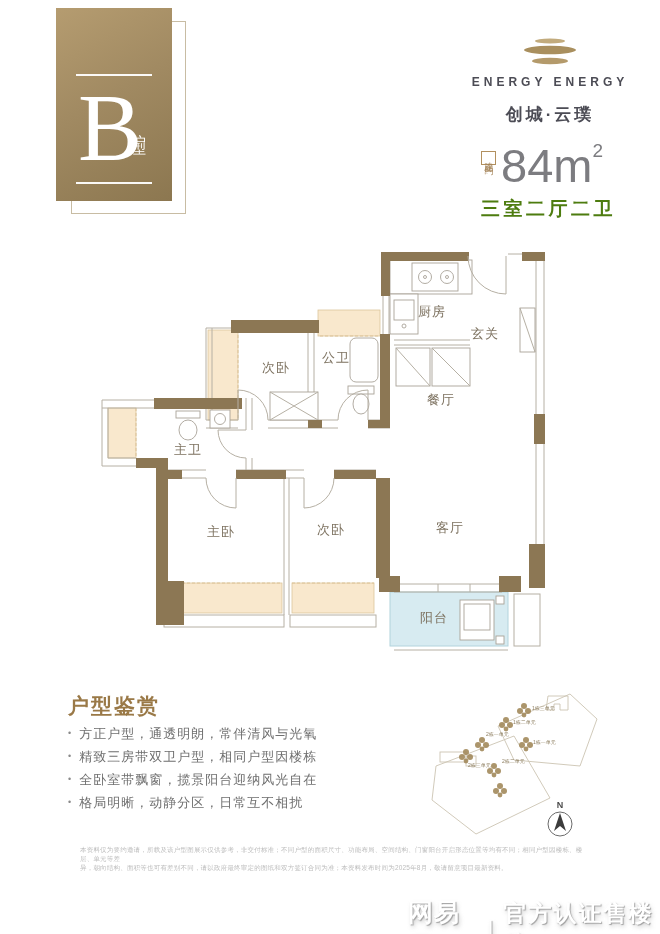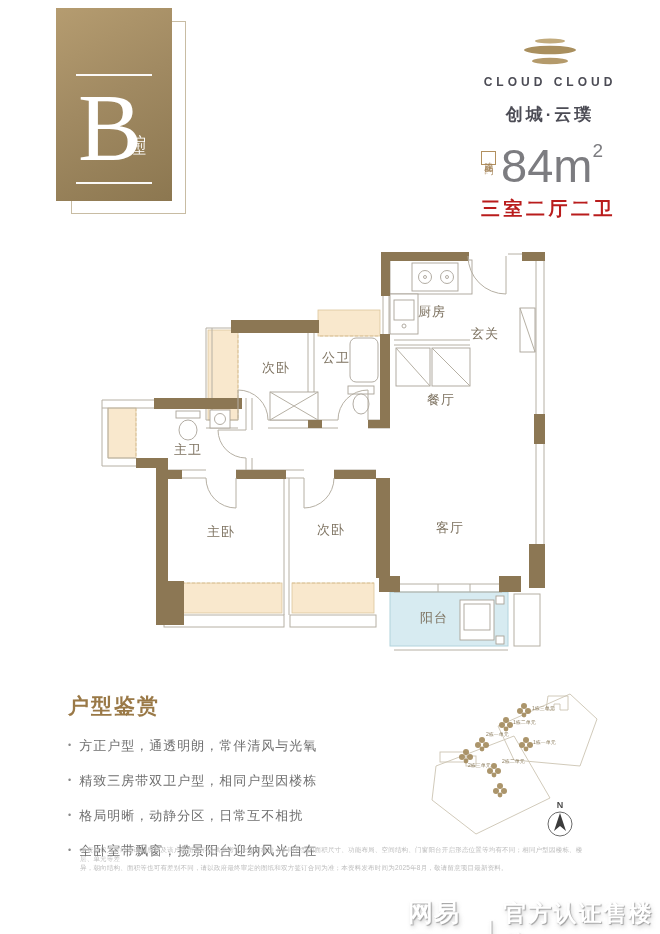--- a/index.html
+++ b/index.html
@@ -22,26 +22,26 @@
   .logo-en{font-size:12px;font-weight:700;letter-spacing:4px;color:#4c4c55;margin-top:5px;white-space:nowrap;}
   .logo-cn{font-size:17px;font-weight:600;letter-spacing:3px;color:#4c4c55;margin-top:14px;white-space:nowrap;}
 
   
   .area{position:absolute;left:481px;top:142px;}
   .area-row{display:flex;align-items:flex-start;}
   .area-tag{border:1px solid #b2905f;color:#a5855a;writing-mode:vertical-rl;font-size:9px;
             letter-spacing:2px;padding:3px 2px;margin-top:9px;margin-right:5px;line-height:1;}
   .area-num{font-size:47px;color:#7c7c80;font-weight:500;line-height:1;}
   .area-sup{font-size:19px;color:#7c7c80;position:relative;top:-2px;font-weight:500;}
-  .area-layout{margin-top:7px;font-size:19px;letter-spacing:3.5px;color:#b91c1c;font-weight:600;white-space:nowrap;}
+  .area-layout{margin-top:7px;font-size:19px;letter-spacing:3.5px;color:#4d7c0f;font-weight:600;white-space:nowrap;}
 
   
   .features{position:absolute;left:68px;top:692px;}
   .f-title{font-size:21px;font-weight:700;color:#9a7947;letter-spacing:2px;}
-  .f-item{margin-top:17px;font-size:13px;color:#6f6f6f;letter-spacing:1px;white-space:nowrap;}
+  .f-item{margin-top:5px;font-size:13px;color:#6f6f6f;letter-spacing:1px;white-space:nowrap;}
   .f-dot{font-size:9px;color:#8a8a8a;margin-right:7px;position:relative;top:-2px;}
 
   
   .disclaimer{position:absolute;left:80px;top:845px;width:508px;font-size:6.5px;line-height:1.4;
               color:#bdbdbd;letter-spacing:.2px;}
 
   
   .watermark{position:absolute;left:408px;top:896px;display:flex;align-items:center;gap:10px;
              color:#ffffff;text-shadow:1px 1px 1px rgba(135,135,135,.75),2px 3px 4px rgba(150,150,150,.4);}
   .wm-brand{font-size:25px;font-weight:800;letter-spacing:1px;}
@@ -76,21 +76,21 @@
     <div class="badge-type">户型</div>
     <div class="badge-line l2"></div>
   </div>
 
   <div class="logo">
     <svg width="64" height="34" viewBox="0 0 64 34" style="display:block;margin:0 auto;">
       <ellipse cx="32" cy="5" rx="15" ry="2.6" fill="#c2ab7d"></ellipse>
       <ellipse cx="32" cy="14" rx="26" ry="4.2" fill="#a98f5e"></ellipse>
       <ellipse cx="32" cy="25" rx="18" ry="3.2" fill="#b49a6b"></ellipse>
     </svg>
-    <div class="logo-en">CLOUD CLOUD</div>
+    <div class="logo-en">ENERGY ENERGY</div>
     <div class="logo-cn">创城·云璞</div>
   </div>
 
   <div class="area">
     <div class="area-row">
       <span class="area-tag">建面约</span>
       <span class="area-num"><span>84</span><span>m</span></span>
       <span class="area-sup">2</span>
     </div>
     <div class="area-layout">三室二厅二卫</div>
@@ -188,22 +188,22 @@
     <text class="rlabel" x="123" y="292">主卧</text>
     <text class="rlabel" x="233" y="290">次卧</text>
     <text class="rlabel" x="352" y="288">客厅</text>
     <text class="rlabel" x="336" y="378">阳台</text>
   </svg>
 
   <div class="features">
     <div class="f-title">户型鉴赏</div>
     <div class="f-item"><span class="f-dot">•</span><span>方正户型，通透明朗，常伴清风与光氧</span></div>
     <div class="f-item"><span class="f-dot">•</span><span>精致三房带双卫户型，相同户型因楼栋</span></div>
+    <div class="f-item"><span class="f-dot">•</span><span>全卧室带飘窗，揽景阳台迎纳风光自在</span></div>
     <div class="f-item"><span class="f-dot">•</span><span>格局明晰，动静分区，日常互不相扰</span></div>
-    <div class="f-item"><span class="f-dot">•</span><span>全卧室带飘窗，揽景阳台迎纳风光自在</span></div>
   </div>
 
   <svg class="siteplan" viewBox="0 0 195 160">
     <polygon class="plot" points="16,80 94,50 130,112 56,148 12,114"></polygon>
     <polygon class="plot" points="78,40 150,8 177,33 160,80 94,74"></polygon>
     <path class="plot" d="M128 10 h20 v14 h-8 v-6 h-6 v6 h-8 z"></path>
     <rect class="plot" x="20" y="66" width="26" height="10"></rect>
     <rect class="plot" x="46" y="70" width="10" height="10"></rect>
     <g fill="#a38a5c" opacity=".9">
       <g>

